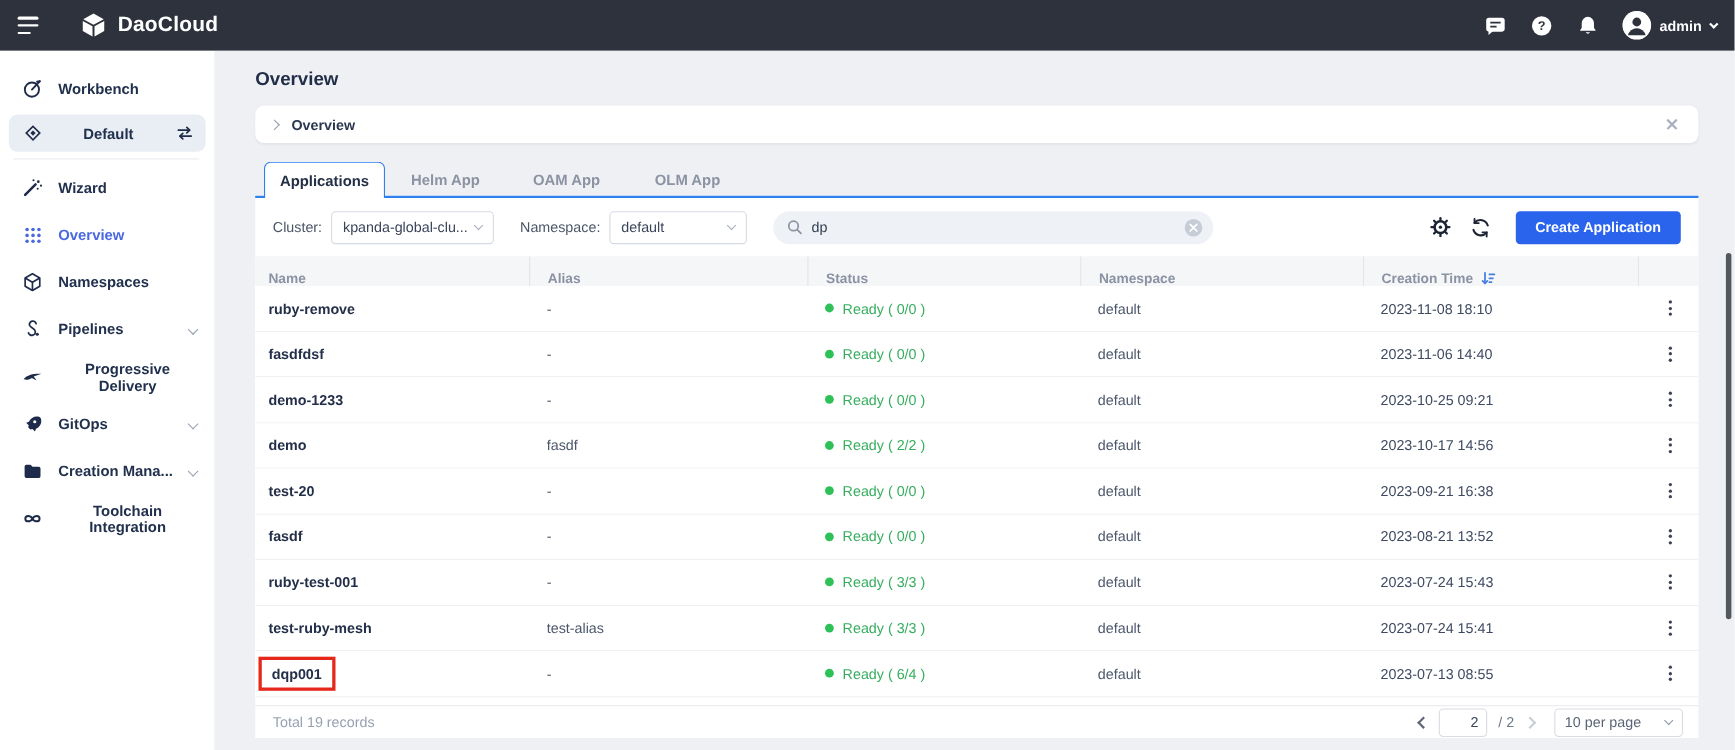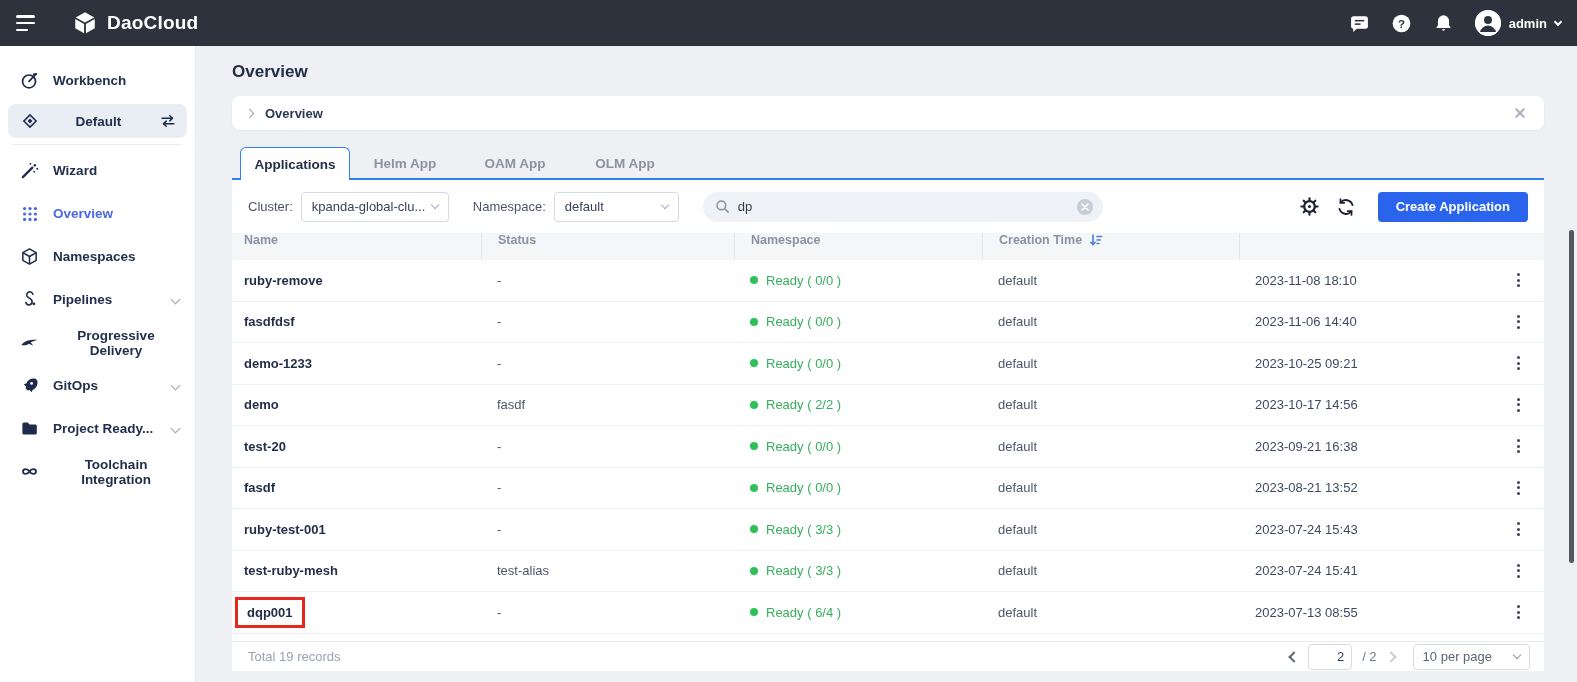--- a/index.html
+++ b/index.html
@@ -61,21 +61,21 @@
   .searchbox { width:400px; height:30px; background:#eef1f6; border-radius:15px; display:flex; align-items:center; padding:0 10px 0 12px; gap:8px; }
   .searchbox input { flex:1; border:none; outline:none; background:transparent; font-size:13px; color:#333c50; font-family:"Liberation Sans",sans-serif; }
   .clear-btn { width:16px; height:16px; border-radius:50%; background:#c7cdd7; display:flex; align-items:center; justify-content:center; cursor:pointer; flex:0 0 16px; }
   .toolbar-right { margin-left:auto; display:flex; align-items:center; gap:16px; }
   .tool-ico { width:20px; height:20px; color:#1c2333; display:flex; align-items:center; justify-content:center; cursor:pointer; }
   .btn-primary { height:30px; padding:0 18px; background:#2a64ec; color:#fff; font-size:13px; font-weight:600; border:none; border-radius:4px; cursor:pointer; margin-left:6px; font-family:"Liberation Sans",sans-serif; }
 
   
   .grid { display:grid; grid-template-columns:249px 253px 248px 257px 250px 1fr; align-items:center; }
   .thead { height:27px; background:#f5f6f8; font-size:12.5px; color:#8a92a3; font-weight:600; }
-  .thead > div { padding-left:16px; height:27px; display:flex; align-items:flex-start; gap:7px; }
+  .thead > div { padding-left:16px; height:27px; display:flex; align-items:flex-end; gap:7px; }
   .thead > div:first-child { padding-left:12px; }
   .thead > div + div { border-left:1px solid #e2e5ea; }
   .trow { height:41.5px; border-bottom:1px solid #edf0f3; font-size:13px; background:#fff; }
   .trow > div { padding-left:16px; }
   .trow > div:first-child { padding-left:12px; }
   .cell-name { font-weight:700; color:#232e48; cursor:pointer; }
   .cell-alias, .cell-ns { color:#4d576b; }
   .cell-date { color:#3f4a60; }
   .status { display:flex; align-items:center; gap:8px; color:#36ae5e; }
   .dot { width:8px; height:8px; border-radius:50%; background:#2ec158; }
@@ -245,21 +245,21 @@
     </span>
     <span class="s-label">GitOps</span>
     <span class="side-chev"></span>
   </div>
   <div class="side-item">
     <span class="s-ico">
       <svg width="19" height="19" viewBox="0 0 20 20">
           <path d="M2.5 5.3 a1.6 1.6 0 0 1 1.6 -1.6 h4 l2 2 h6 a1.6 1.6 0 0 1 1.6 1.6 v7.4 a1.6 1.6 0 0 1 -1.6 1.6 H4.1 a1.6 1.6 0 0 1 -1.6 -1.6 z" fill="currentColor"></path>
         </svg>
     </span>
-    <span class="s-label">Project Ready...</span>
+    <span class="s-label">Creation Mana...</span>
     <span class="side-chev"></span>
   </div>
   <div class="side-item">
     <span class="s-ico">
       <svg width="19" height="19" viewBox="0 0 20 20" fill="none" stroke="currentColor" stroke-width="1.9">
           <path d="M10 10 C8 6.6 3.2 6.6 3.2 10 C3.2 13.4 8 13.4 10 10 C12 6.6 16.8 6.6 16.8 10 C16.8 13.4 12 13.4 10 10 Z"></path>
         </svg>
     </span>
     <span class="s-label">Toolchain Integration</span>
   </div>
@@ -336,20 +336,23 @@
         </span>
         <button class="btn-primary">Create Application</button>
       </div>
     </div>
 
     <div class="grid thead">
       <div>
           <span>Name</span>
         </div>
       <div>
+          <span>Alias</span>
+        </div>
+      <div>
           <span>Status</span>
         </div>
       <div>
           <span>Namespace</span>
         </div>
       <div>
         <span>Creation Time</span>
         <span>
           <svg width="14" height="14" viewBox="0 0 14 14" stroke="#4a7de0" stroke-width="1.6" stroke-linecap="round" fill="none">
               <path d="M4 2 V11.5"></path>

